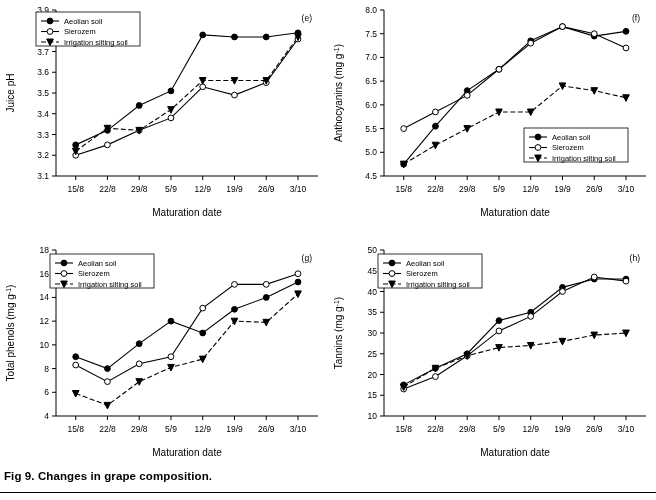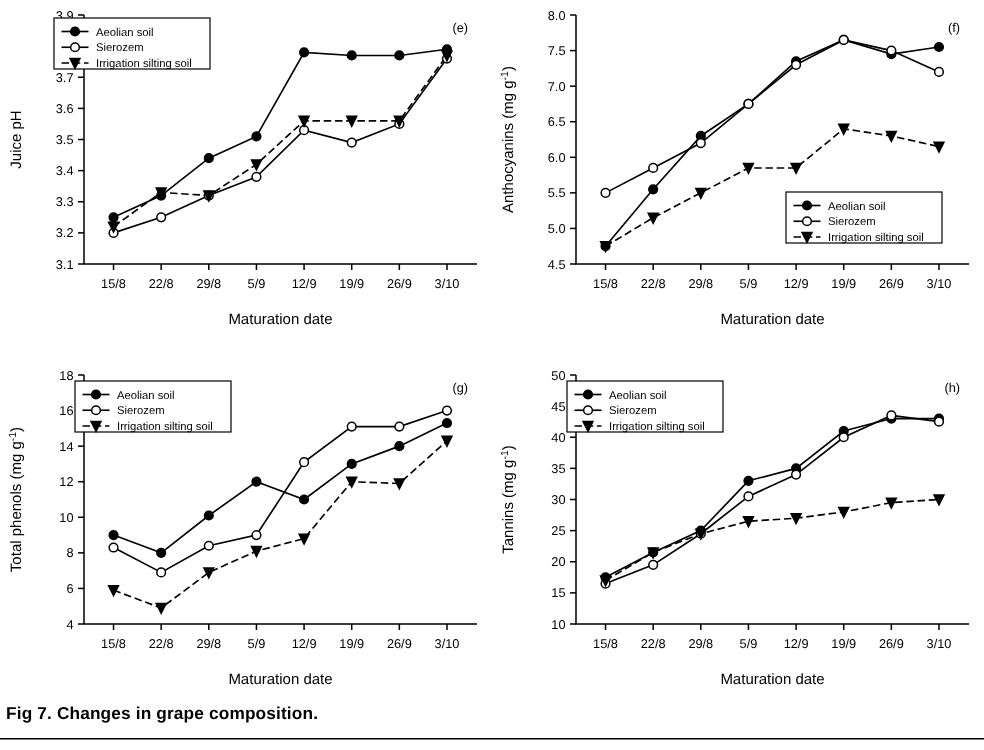--- a/index.html
+++ b/index.html
@@ -402,15 +402,15 @@
         <text x="78" y="25.8" class="legend-label">Aeolian soil</text>
         <line x1="55" y1="33.5" x2="73" y2="33.5" class="series-line"></line>
         <circle cx="64" cy="33.5" r="2.9" class="marker-open"></circle>
         <text x="78" y="36.3" class="legend-label">Sierozem</text>
         <line x1="55" y1="44" x2="73" y2="44" class="series-line-dash"></line>
         <polygon points="60.7,41.03 67.3,41.03 64,47.63" class="marker-filled"></polygon>
         <text x="78" y="46.8" class="legend-label">Irrigation silting soil</text>
       </svg>
     </div>
 
-  <div class="caption">Fig 7. Changes in grape composition.</div>
+  <div class="caption">Fig 9. Changes in grape composition.</div>
   <div class="caption-rule"></div>
 </div>
 
 </body></html>

